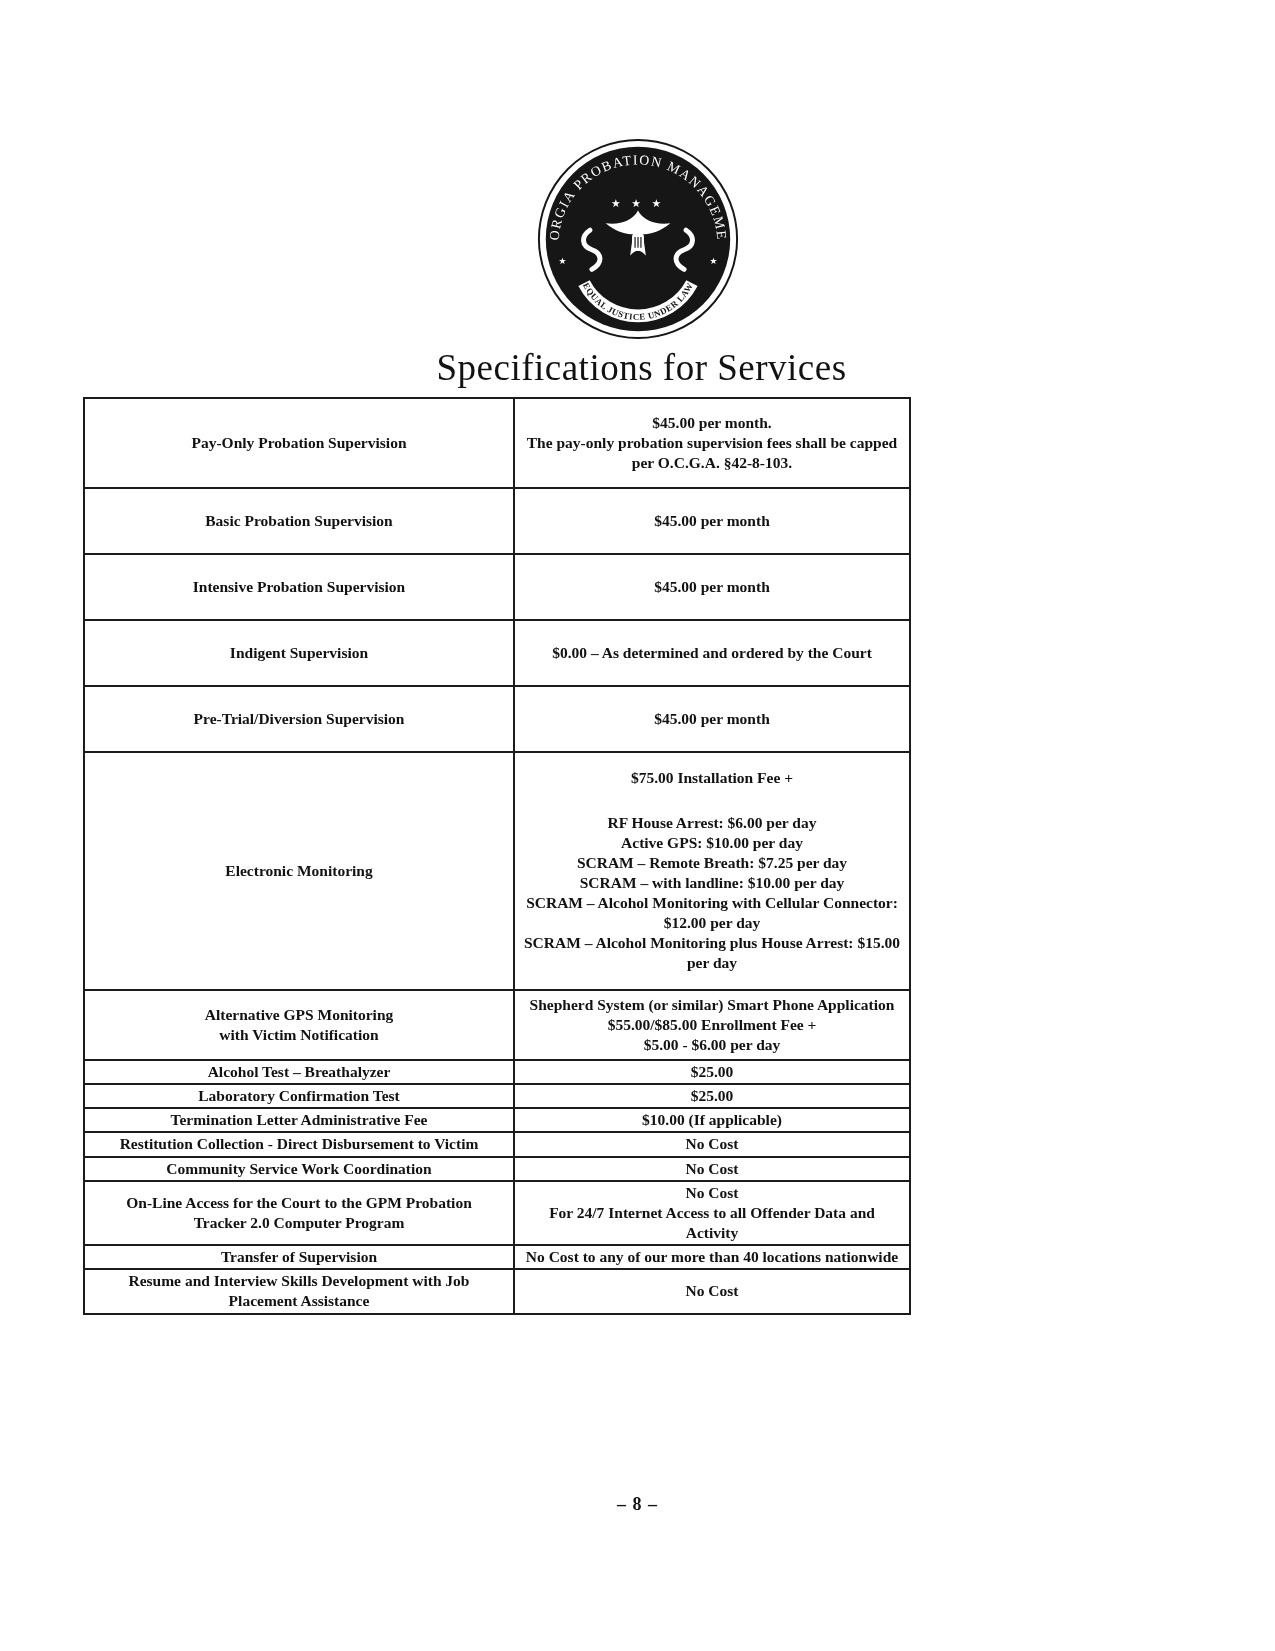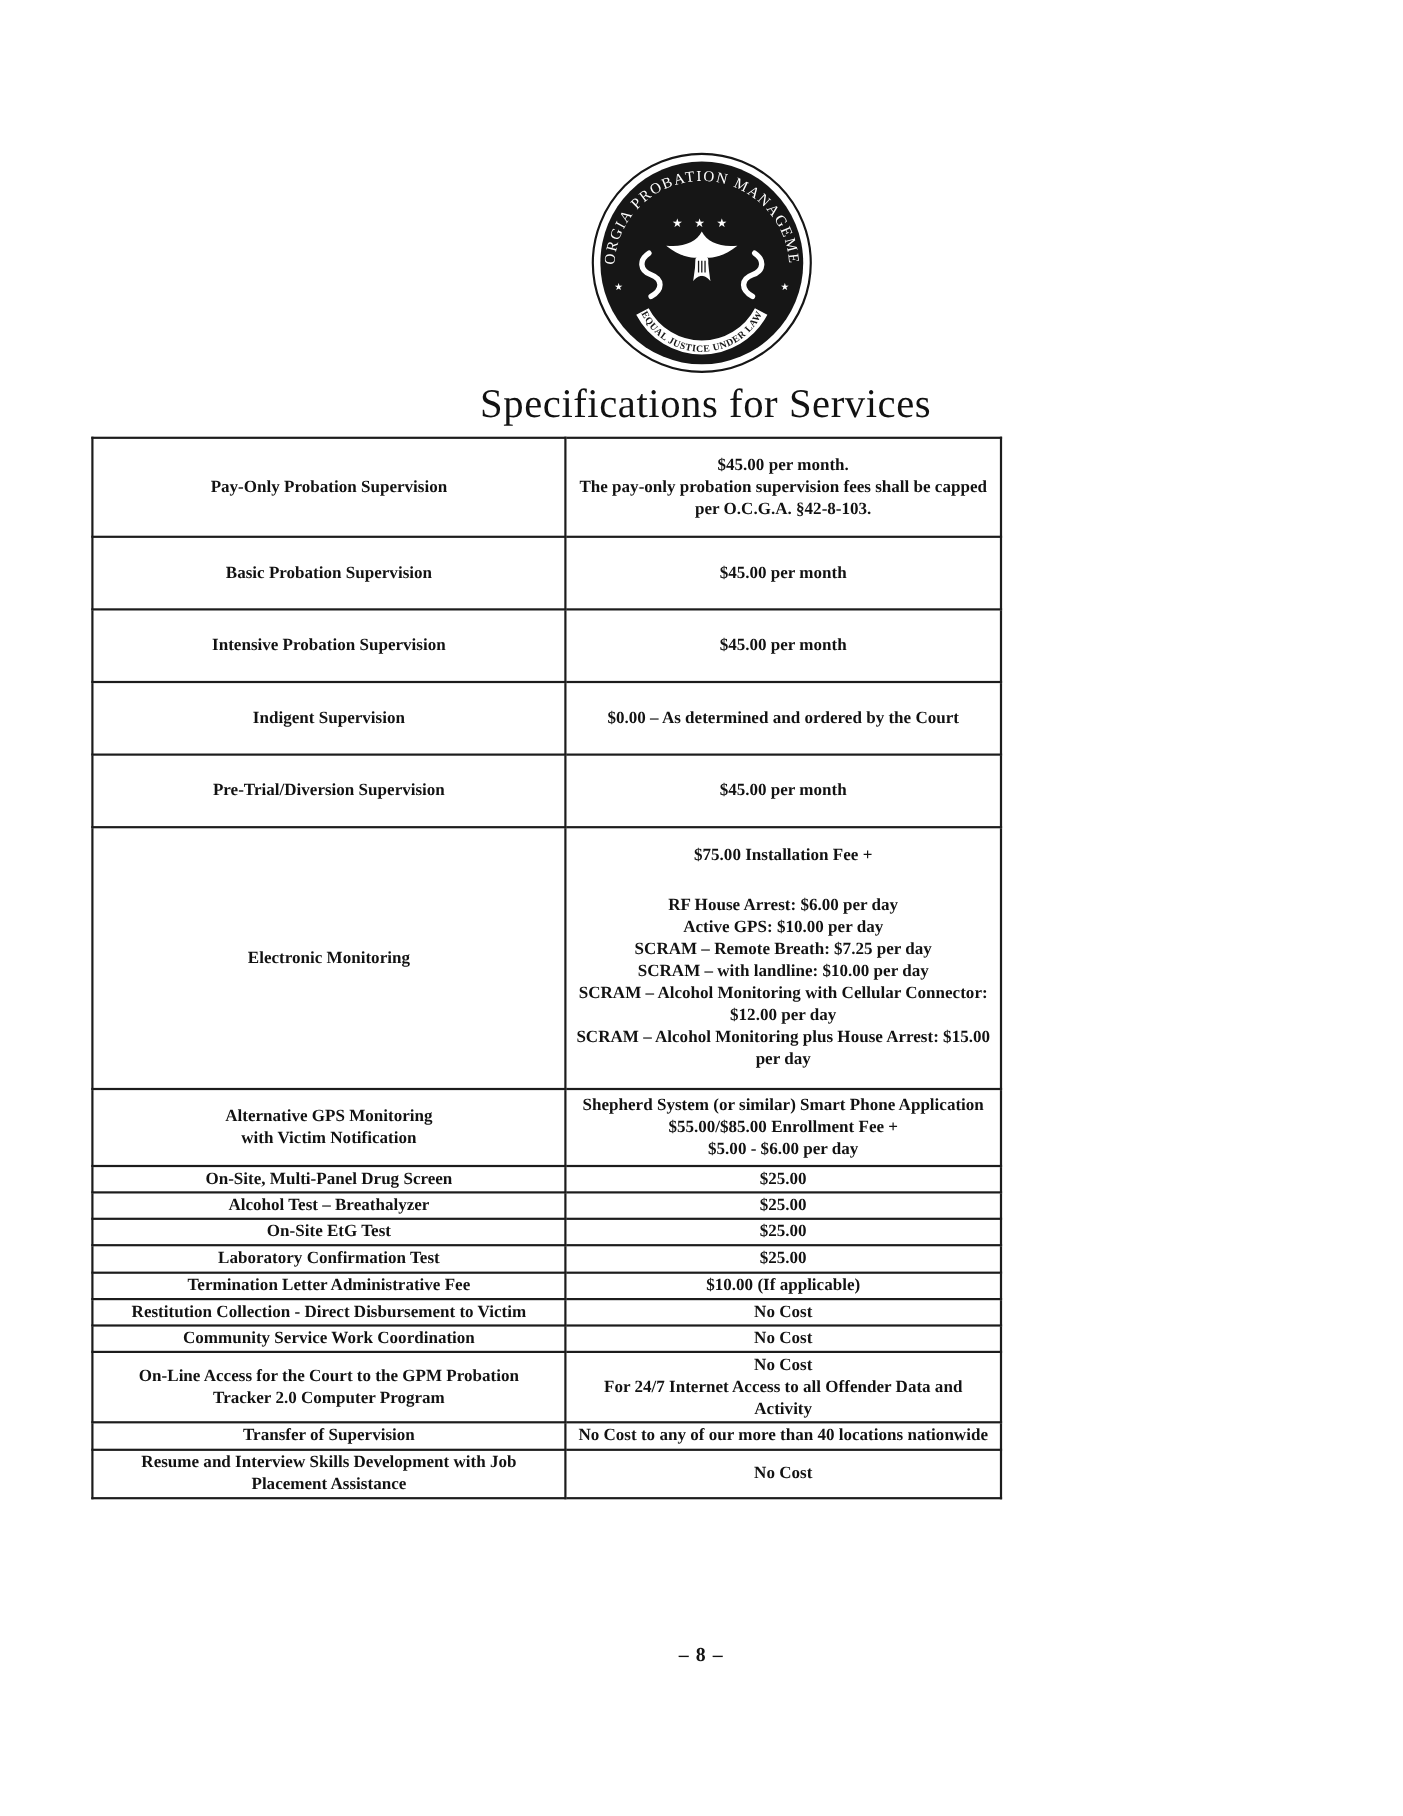--- a/index.html
+++ b/index.html
@@ -153,37 +153,21 @@
             <div>with Victim Notification</div>
           </td>
           <td class="cost">
             <div>Shepherd System (or similar) Smart Phone Application</div>
             <div>$55.00/$85.00 Enrollment Fee +</div>
             <div>$5.00 - $6.00 per day</div>
           </td>
         </tr>
         <tr class="row-1l">
           <td class="svc">
-            <div>On-Site, Multi-Panel Drug Screen</div>
-          </td>
-          <td class="cost">
-            <div>$25.00</div>
-          </td>
-        </tr>
-        <tr class="row-1l">
-          <td class="svc">
             <div>Alcohol Test – Breathalyzer</div>
-          </td>
-          <td class="cost">
-            <div>$25.00</div>
-          </td>
-        </tr>
-        <tr class="row-1l">
-          <td class="svc">
-            <div>On-Site EtG Test</div>
           </td>
           <td class="cost">
             <div>$25.00</div>
           </td>
         </tr>
         <tr class="row-1l">
           <td class="svc">
             <div>Laboratory Confirmation Test</div>
           </td>
           <td class="cost">

